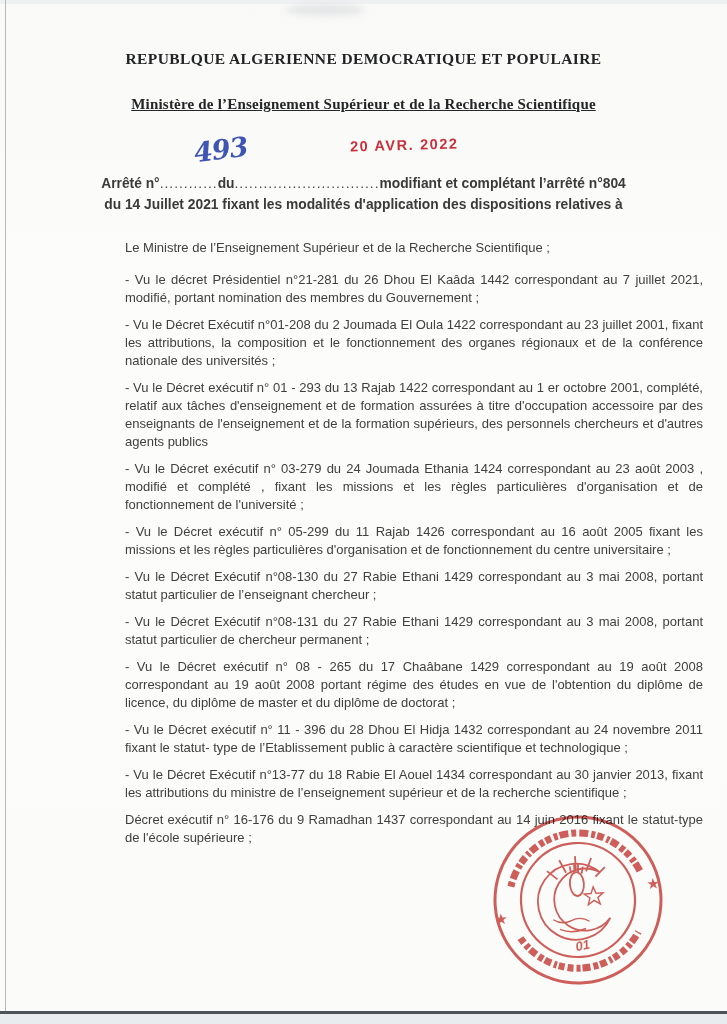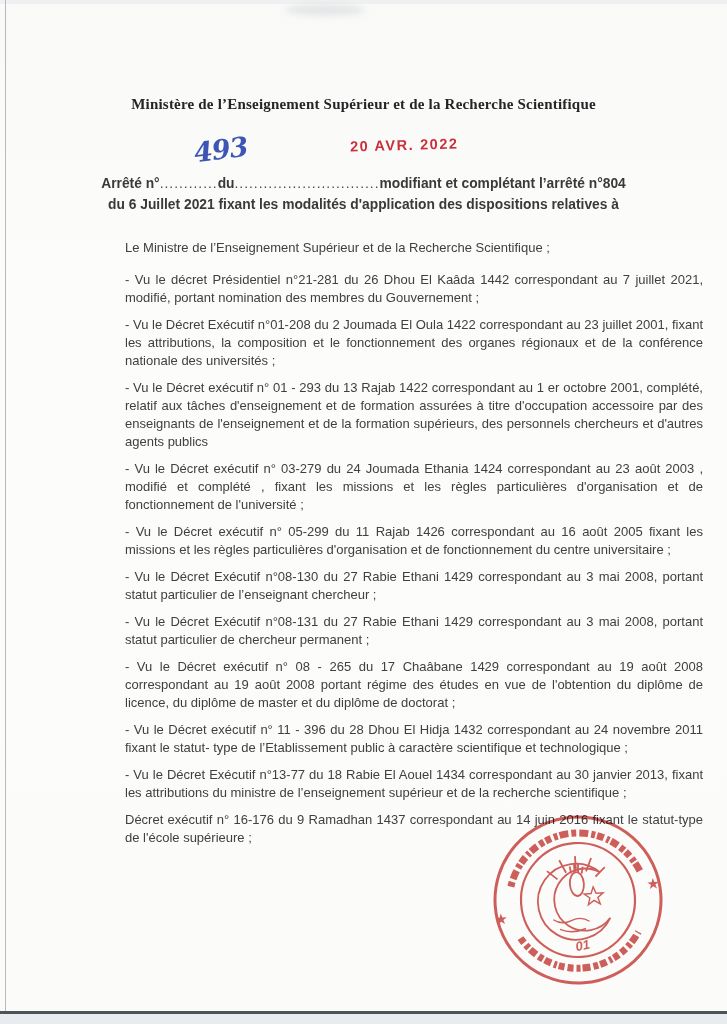--- a/index.html
+++ b/index.html
@@ -43,20 +43,21 @@
     font-family:"Liberation Serif", serif;
     font-weight:bold;font-size:15.5px;letter-spacing:.4px;
     color:#222324;
   }
   .h-ministry{
     position:absolute;top:96px;left:0;width:727px;
     text-align:center;
     font-family:"Liberation Serif", serif;
     font-weight:bold;font-size:15px;letter-spacing:.2px;
     color:#242526;
+    text-decoration:underline;
   }
   
   .decree-title{
     position:absolute;top:138px;left:68px;width:591px;
     text-align:center;
     font-weight:bold;font-size:13.8px;line-height:21px;
     color:#3a3a3a;
   }
   .date-stamp{
     position:absolute;left:282px;top:-3px;
@@ -92,27 +93,28 @@
 </style>
 </head>
 <body>
 
 <div class="page">
 
   <div class="edge-top"></div>
   <div class="top-smudge"></div>
   <div class="edge-left"></div>
 
+  <div class="h-republic">REPUBLQUE ALGERIENNE DEMOCRATIQUE ET POPULAIRE</div>
   <div class="h-ministry">Ministère de l’Enseignement Supérieur et de la Recherche Scientifique</div>
 
   <div class="decree-title">
     <span class="date-stamp">20 AVR. 2022</span>
     <span class="handwritten-no">493</span>
     <div class="decree-line1"><span>Arrêté n°</span><span class="dots">............</span><span>du</span><span class="dots">..............................</span><span>modifiant et complétant l’arrêté n°804</span></div>
-    <div>du 6 Juillet 2021 fixant les modalités d'application des dispositions relatives à</div>
+    <div>du 14 Juillet 2021 fixant les modalités d'application des dispositions relatives à</div>
   </div>
 
   <div class="body-text">
     <p class="intro">Le Ministre de l’Enseignement Supérieur et de la Recherche Scientifique ;</p>
     <div>
         <p class="para">- Vu le décret Présidentiel n°21-281 du 26 Dhou El Kaâda 1442 correspondant au 7 juillet 2021, modifié, portant nomination des membres du Gouvernement ;</p>
         <p class="para">- Vu le Décret Exécutif n°01-208 du 2 Joumada El Oula 1422 correspondant au 23 juillet 2001, fixant les attributions, la composition et le fonctionnement des organes régionaux et de la conférence nationale des universités ;</p>
         <p class="para">- Vu le Décret exécutif n° 01 - 293 du 13 Rajab 1422 correspondant au 1 er octobre 2001, complété, relatif aux tâches d'enseignement et de formation assurées à titre d'occupation accessoire par des enseignants de l'enseignement et de la formation supérieurs, des personnels chercheurs et d'autres agents publics</p>
         <p class="para">- Vu le Décret exécutif n° 03-279 du 24 Joumada Ethania 1424 correspondant au 23 août 2003 , modifié et complété , fixant les missions et les règles particulières d'organisation et de fonctionnement de l'université ;</p>
         <p class="para">- Vu le Décret exécutif n° 05-299 du 11 Rajab 1426 correspondant au 16 août 2005 fixant les missions et les règles particulières d'organisation et de fonctionnement du centre universitaire ;</p>

